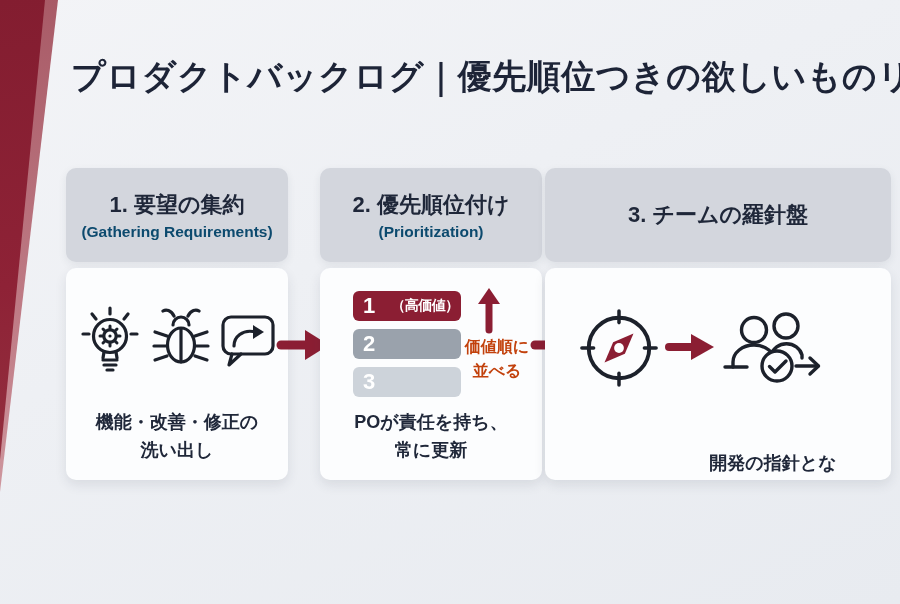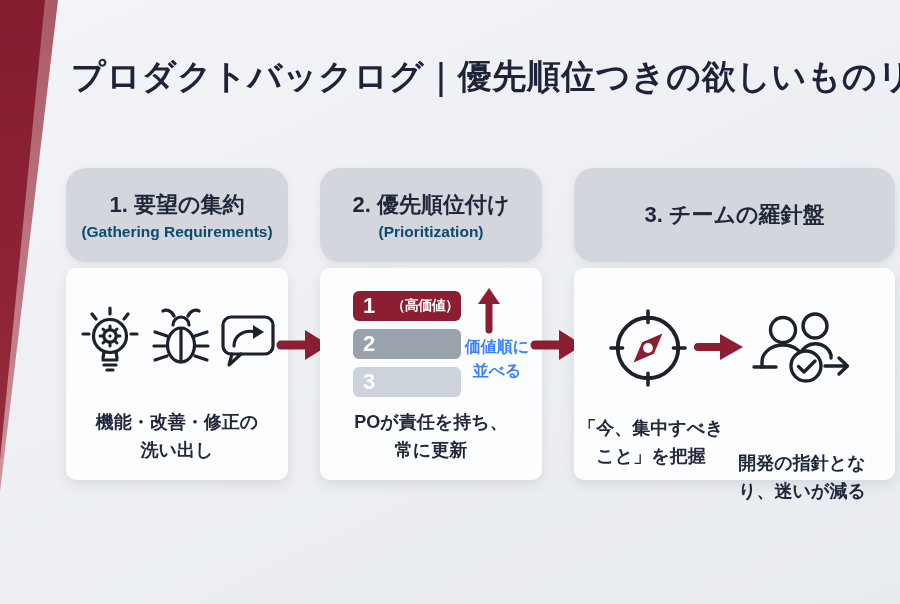--- a/index.html
+++ b/index.html
@@ -19,32 +19,32 @@
     background:linear-gradient(172deg,#831d30 0%,#8e2236 60%,#93303f 100%);
     clip-path:polygon(0 0,45px 0,0 460px);
   }
   .title{
     position:absolute; left:71px; top:54px; white-space:nowrap;
     font-size:34px; font-weight:800; letter-spacing:.5px; color:#1d2437;
   }
   
   .card-header{
     position:absolute; top:168px; height:94px; background:#d3d6dd;
-    border-radius:20px; display:flex; flex-direction:column; align-items:center;
+    border-radius:10px; display:flex; flex-direction:column; align-items:center;
     justify-content:center; gap:3px; box-shadow:0 3px 8px rgba(40,50,70,.08);
   }
   .card-body{
     position:absolute; top:268px; height:212px; background:#fcfdfe;
     border-radius:10px; box-shadow:0 5px 12px rgba(40,50,70,.10);
   }
   .h-title{ font-size:22px; font-weight:800; color:#1f2739; }
   .h-sub{ font-size:15.5px; font-weight:700; color:#0c4a6e; }
   .c1{ left:66px;  width:222px; }
   .c2{ left:320px; width:222px; }
-  .c3{ left:574px; width:321px; }
+  .c3{ left:545px; width:346px; }
   .caption{
     position:absolute; left:0; right:0; top:140px; text-align:center;
     font-size:18px; font-weight:700; color:#20283a; line-height:28px;
   }
   .caption span{ display:block; }
   
   .icons-row{
     position:absolute; left:0; right:0; top:38px; display:flex;
     justify-content:center; align-items:center; gap:7px;
   }
@@ -56,21 +56,21 @@
     display:flex; align-items:center; padding-left:10px; font-weight:800;
   }
   .bar .rank{ font-size:22px; line-height:1; }
   .bar .note{ font-size:14px; margin-left:16px; letter-spacing:-.5px; }
   .bar1{ background:#8b1e33; }
   .bar2{ background:#9aa2ac; }
   .bar3{ background:#cdd3da; }
   .up-arrow{ position:absolute; left:156px; top:18px; }
   .side-note{
     position:absolute; left:122px; top:67px; width:110px; text-align:center;
-    font-size:16px; font-weight:800; color:#3b82f6; line-height:24px;
+    font-size:16px; font-weight:800; color:#c2410c; line-height:24px;
   }
   .side-note span{ display:block; }
   
   .compass{ position:absolute; left:33px; top:39px; }
   .inner-arrow{ position:absolute; left:120px; top:61px; }
   .team{ position:absolute; left:174px; top:38px; }
   .caption-half{
     position:absolute; top:146px; text-align:center;
     font-size:18px; font-weight:700; color:#20283a; line-height:28px;
   }
@@ -223,23 +223,18 @@
         <path d="M52 52 v-3 a16 15 0 0 1 31 0 v3"></path>
         <circle cx="35" cy="24" r="12.5"></circle>
         <path d="M14 61 v-5 a21 17 0 0 1 42 0 v3"></path>
         <path d="M6 61 h22"></path>
         <circle cx="58" cy="60" r="15" fill="#fcfdfe"></circle>
         <path d="M50.5 60.5 l5.5 5.5 l11 -11"></path>
         <path d="M77 60 h22"></path>
         <path d="M91 52 l8.5 8 l-8.5 8"></path>
       </g>
     </svg>
-    <div class="caption-half cap-left">
-      <span>「今、集中すべき</span>
-      <span>こと」を把握</span>
-    </div>
     <div class="caption-half cap-right">
       <span>開発の指針とな</span>
-      <span>り、迷いが減る</span>
     </div>
   </div>
 
 </div>
 
 </body></html>

